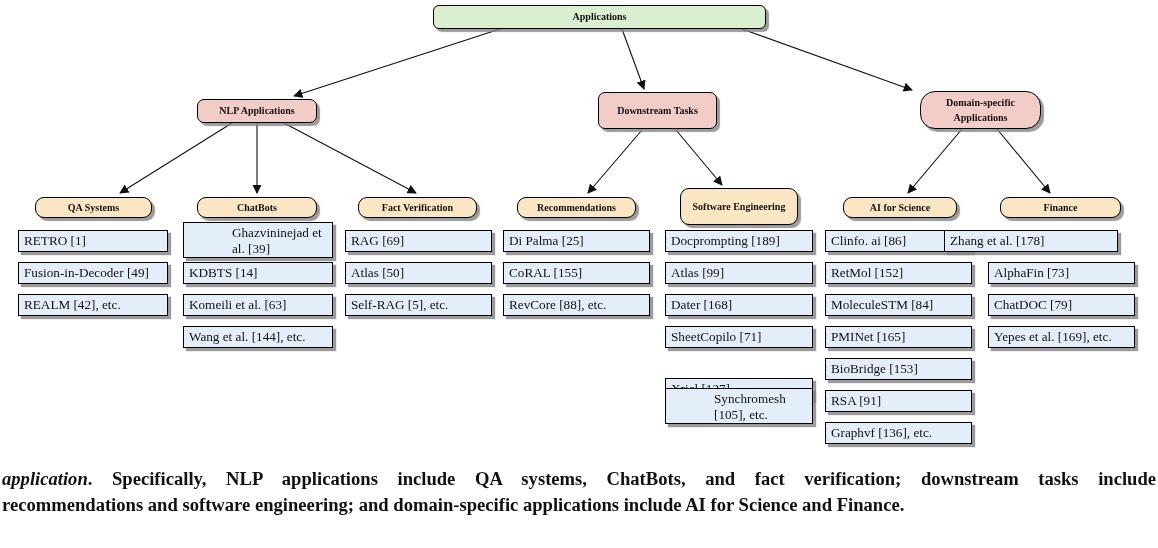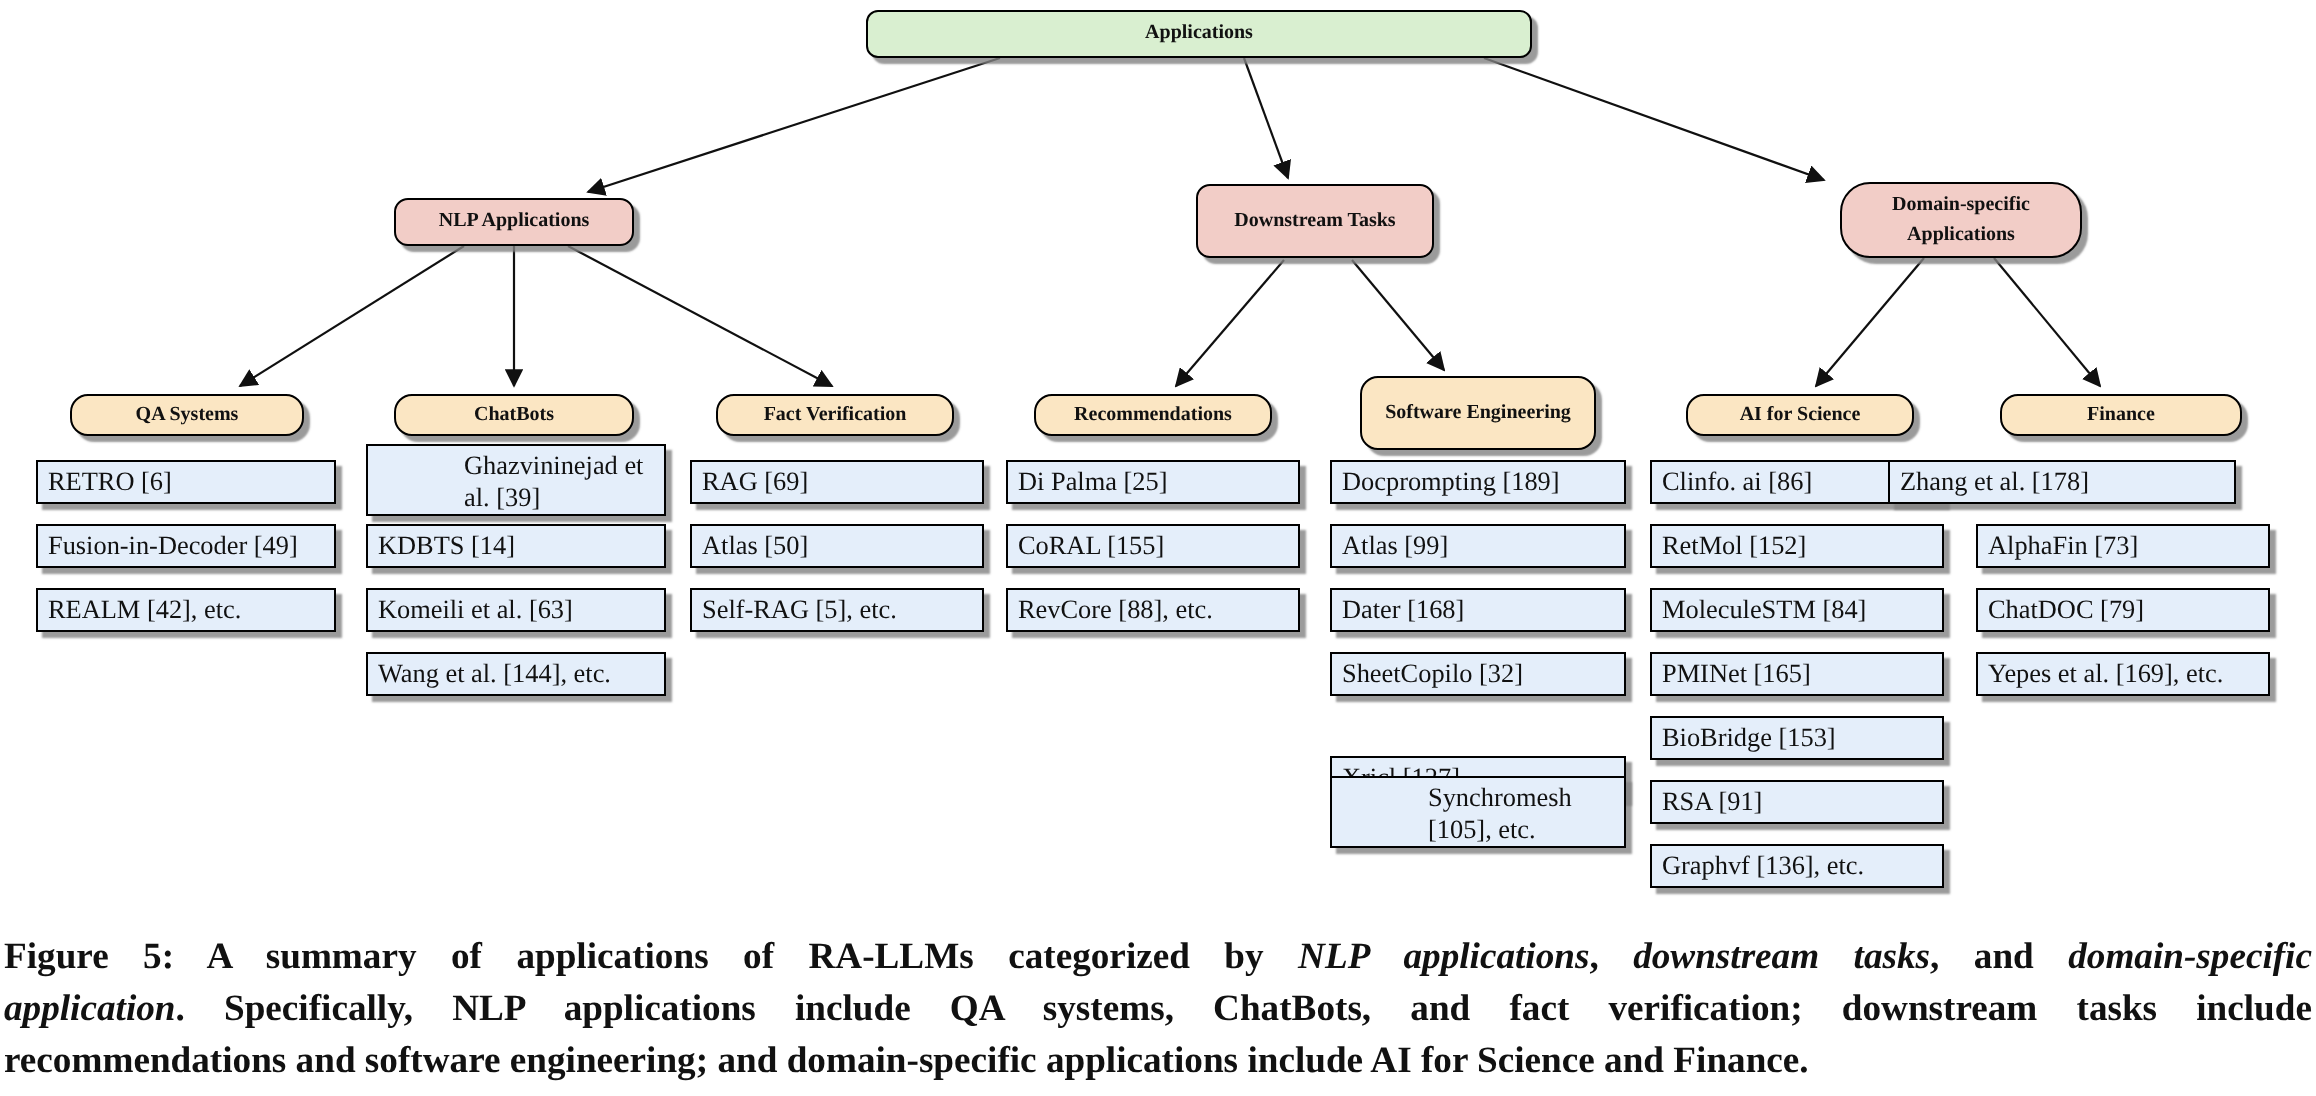--- a/index.html
+++ b/index.html
@@ -60,62 +60,59 @@
     <div class="node branch" style="left:920px;top:91px;width:121px;height:38px;border-radius:15px;">Domain-specific Applications</div>
 
     <div class="node cat" style="left:35px;top:197px;width:117px;height:21px;">QA Systems</div>
     <div class="node cat" style="left:197px;top:197px;width:120px;height:21px;">ChatBots</div>
     <div class="node cat" style="left:358px;top:197px;width:119px;height:21px;">Fact Verification</div>
     <div class="node cat" style="left:517px;top:197px;width:119px;height:21px;">Recommendations</div>
     <div class="node cat" style="left:680px;top:188px;width:118px;height:37px;">Software Engineering</div>
     <div class="node cat" style="left:843px;top:197px;width:114px;height:21px;">AI for Science</div>
     <div class="node cat" style="left:1000px;top:197px;width:121px;height:21px;">Finance</div>
 
-    <div class="leaf" style="left:18px;top:230px;width:150px;">RETRO [6]</div>
+    <div class="leaf" style="left:18px;top:230px;width:150px;">RETRO [1]</div>
     <div class="leaf" style="left:18px;top:262px;width:150px;">Fusion-in-Decoder [49]</div>
     <div class="leaf" style="left:18px;top:294px;width:150px;">REALM [42], etc.</div>
 
     <div class="leaf h2" style="left:183px;top:222px;width:150px;">Ghazvininejad et al. [39]</div>
     <div class="leaf" style="left:183px;top:262px;width:150px;">KDBTS [14]</div>
     <div class="leaf" style="left:183px;top:294px;width:150px;">Komeili et al. [63]</div>
     <div class="leaf" style="left:183px;top:326px;width:150px;">Wang et al. [144], etc.</div>
 
     <div class="leaf" style="left:345px;top:230px;width:147px;">RAG [69]</div>
     <div class="leaf" style="left:345px;top:262px;width:147px;">Atlas [50]</div>
     <div class="leaf" style="left:345px;top:294px;width:147px;">Self-RAG [5], etc.</div>
 
     <div class="leaf" style="left:503px;top:230px;width:147px;">Di Palma [25]</div>
     <div class="leaf" style="left:503px;top:262px;width:147px;">CoRAL [155]</div>
     <div class="leaf" style="left:503px;top:294px;width:147px;">RevCore [88], etc.</div>
 
     <div class="leaf" style="left:665px;top:230px;width:148px;">Docprompting [189]</div>
     <div class="leaf" style="left:665px;top:262px;width:148px;">Atlas [99]</div>
     <div class="leaf" style="left:665px;top:294px;width:148px;">Dater [168]</div>
-    <div class="leaf" style="left:665px;top:326px;width:148px;">SheetCopilo [32]</div>
+    <div class="leaf" style="left:665px;top:326px;width:148px;">SheetCopilo [71]</div>
     <div class="leaf" style="left:665px;top:358px;width:148px;margin-top:20px;">Xricl [127]</div>
     <div class="leaf h2" style="left:665px;top:388px;width:148px;">Synchromesh [105], etc.</div>
 
     <div class="leaf" style="left:825px;top:230px;width:147px;">Clinfo. ai [86]</div>
     <div class="leaf" style="left:825px;top:262px;width:147px;">RetMol [152]</div>
     <div class="leaf" style="left:825px;top:294px;width:147px;">MoleculeSTM [84]</div>
     <div class="leaf" style="left:825px;top:326px;width:147px;">PMINet [165]</div>
     <div class="leaf" style="left:825px;top:358px;width:147px;">BioBridge [153]</div>
     <div class="leaf" style="left:825px;top:390px;width:147px;">RSA [91]</div>
     <div class="leaf" style="left:825px;top:422px;width:147px;">Graphvf [136], etc.</div>
 
     <div class="leaf" style="left:944px;top:230px;width:174px;">Zhang et al. [178]</div>
     <div class="leaf" style="left:988px;top:262px;width:147px;">AlphaFin [73]</div>
     <div class="leaf" style="left:988px;top:294px;width:147px;">ChatDOC [79]</div>
     <div class="leaf" style="left:988px;top:326px;width:147px;">Yepes et al. [169], etc.</div>
   </div>
 
   <div class="caption">
     <div class="cap-line jall">
-      <span>Figure 5: A summary of applications of RA-LLMs categorized by </span><span class="bi">NLP applications</span><span>, </span><span class="bi">downstream tasks</span><span>, and </span><span class="bi">domain-specific</span>
-    </div>
-    <div class="cap-line jall">
       <span class="bi">application</span><span>. Specifically, NLP applications include QA systems, ChatBots, and fact verification; downstream tasks include</span>
     </div>
     <div class="cap-line">
       <span>recommendations and software engineering; and domain-specific applications include AI for Science and Finance.</span>
     </div>
   </div>
 </div>
 
 </body></html>

